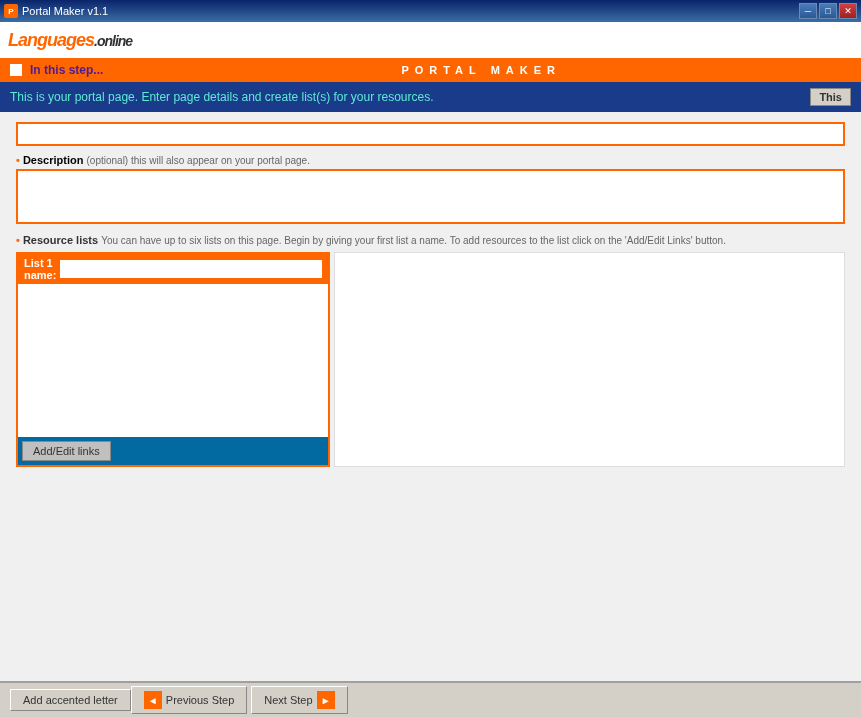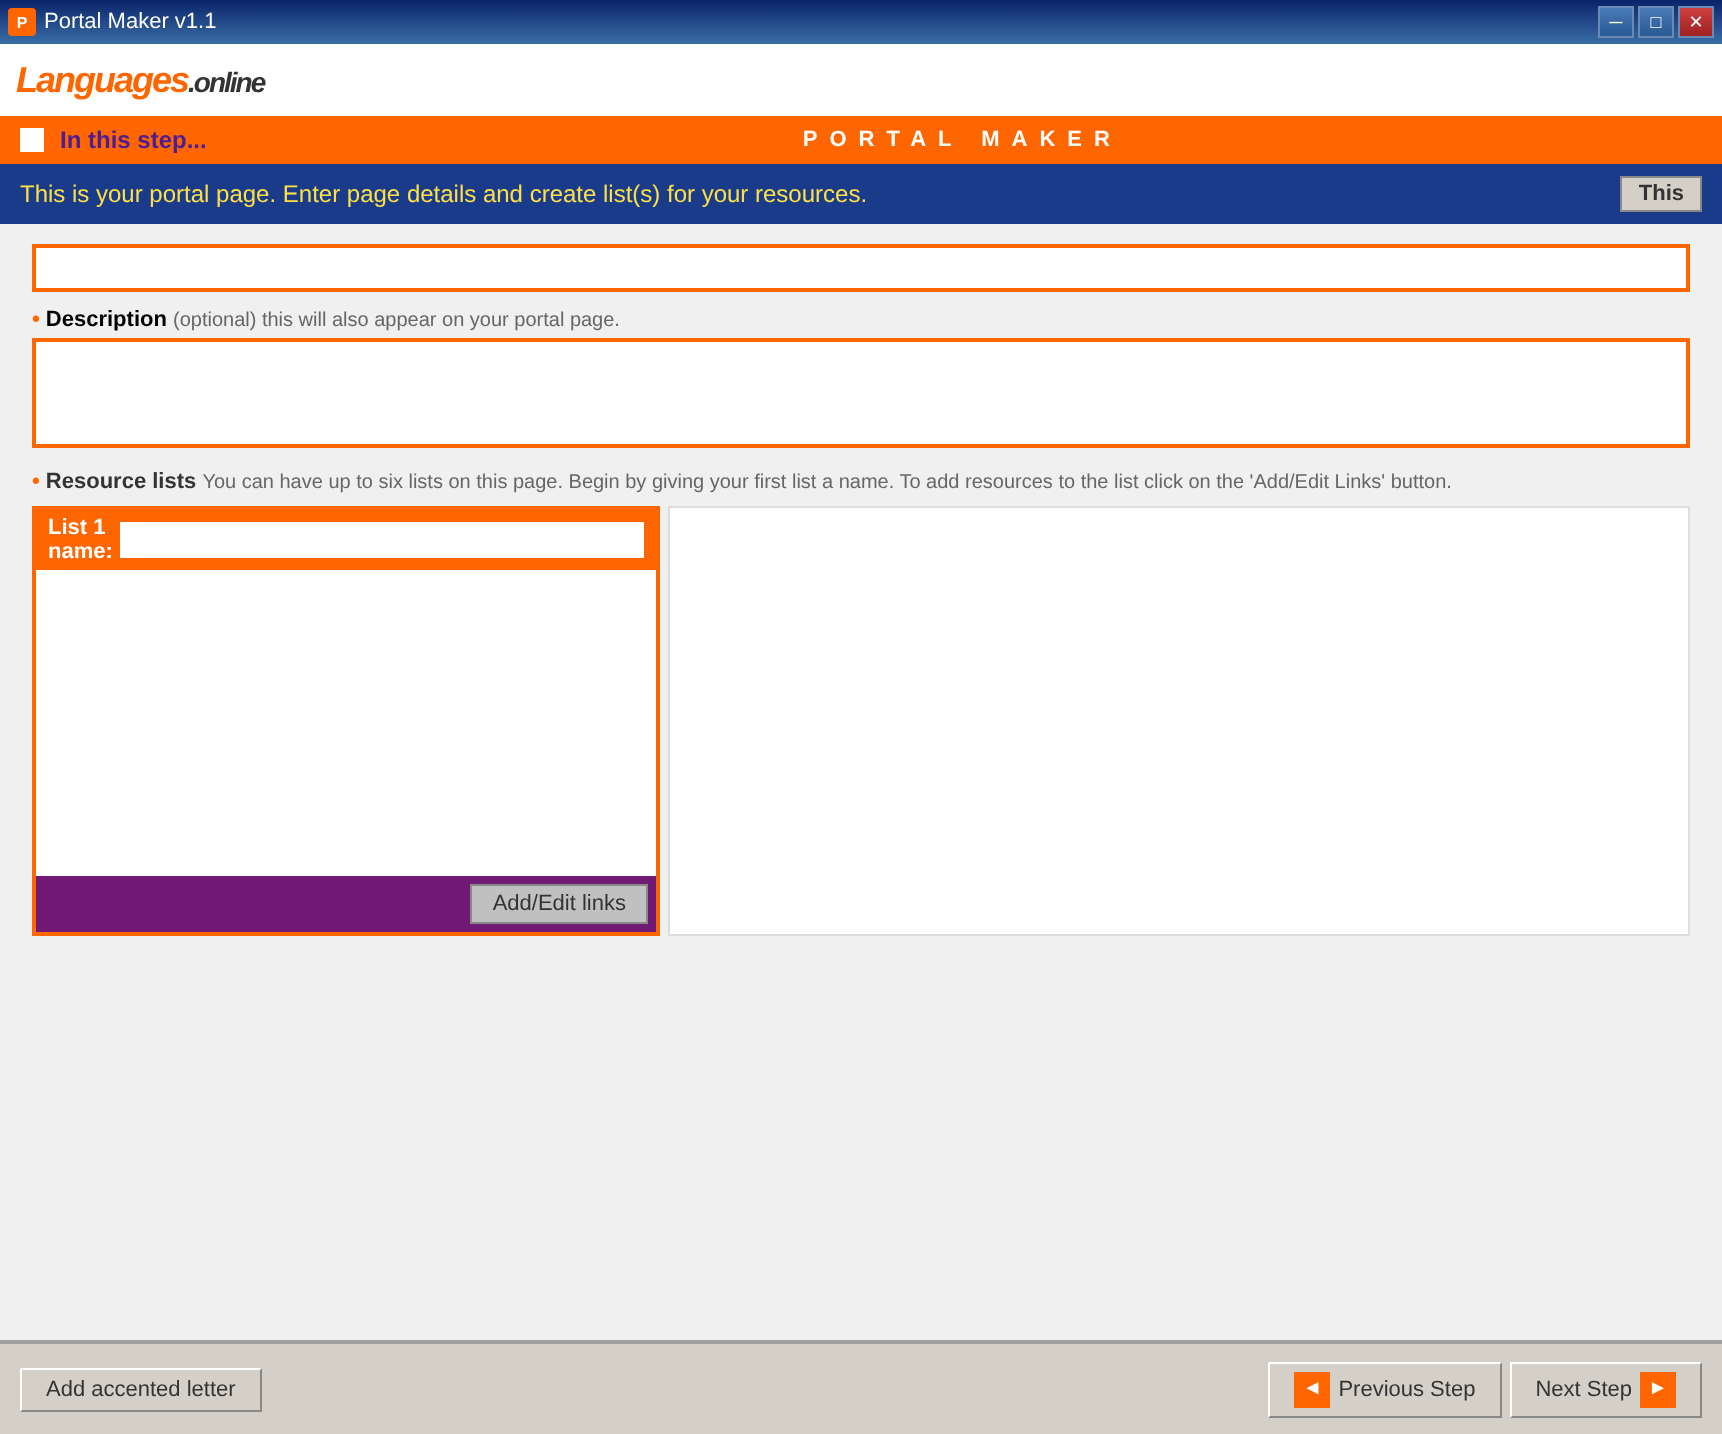--- a/index.html
+++ b/index.html
@@ -120,21 +120,21 @@
     
     .info-bar {
       background: #1a3a8a;
       padding: 6px 10px;
       display: flex;
       align-items: center;
       justify-content: space-between;
       height: 30px;
     }
     .info-text {
-      color: #fde047;
+      color: #5eead4;
       font-size: 12px;
     }
     .help-btn {
       background: #d4d0c8;
       border: 1px solid #888;
       padding: 2px 8px;
       font-size: 11px;
       font-weight: bold;
       cursor: pointer;
       color: #333;
@@ -230,42 +230,41 @@
       background: white;
       font-size: 11px;
       padding: 1px 3px;
       outline: none;
     }
     .list-content {
       flex: 1;
       background: white;
     }
     .list-footer {
-      background: #701a75;
+      background: #0369a1;
       padding: 4px;
       display: flex;
-      justify-content: flex-end;
+      justify-content: flex-start;
     }
     .add-edit-btn {
       background: #c0c0c0;
       border: 1px solid #888;
       padding: 3px 10px;
       font-size: 11px;
       cursor: pointer;
       color: #333;
     }
 
     
     .bottom-bar {
       background: #d4d0c8;
       border-top: 2px solid #a0a0a0;
-      height: 47px;
-      display: flex;
-      align-items: center;
-      justify-content: space-between;
+      height: 36px;
+      display: flex;
+      align-items: center;
       padding: 0 10px;
     }
     .accent-btn {
       background: #d4d0c8;
       border: 1px solid #888;
       border-top: 1px solid #fff;
       border-left: 1px solid #fff;
       padding: 4px 12px;
       font-size: 11px;
       cursor: pointer;

